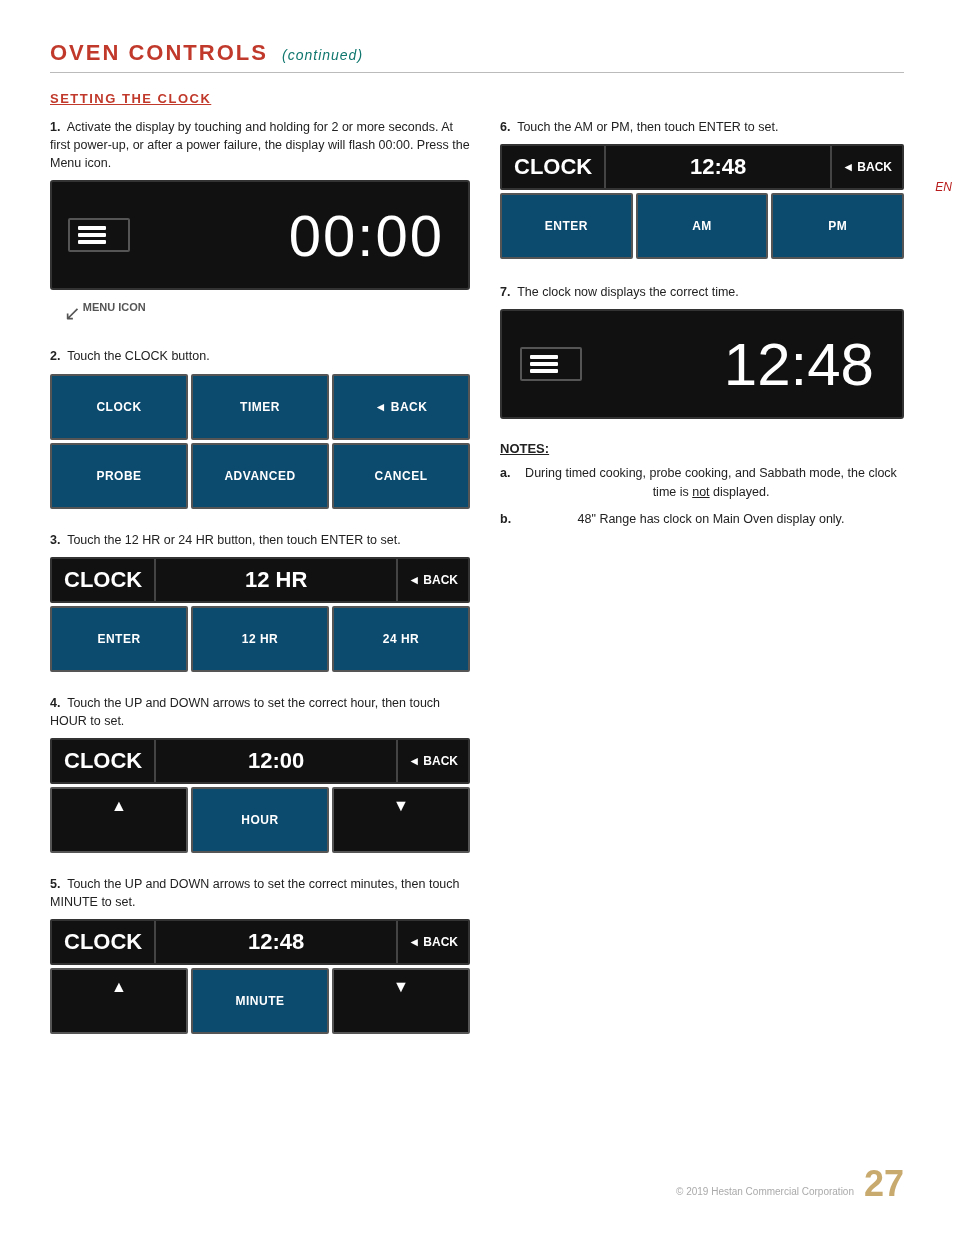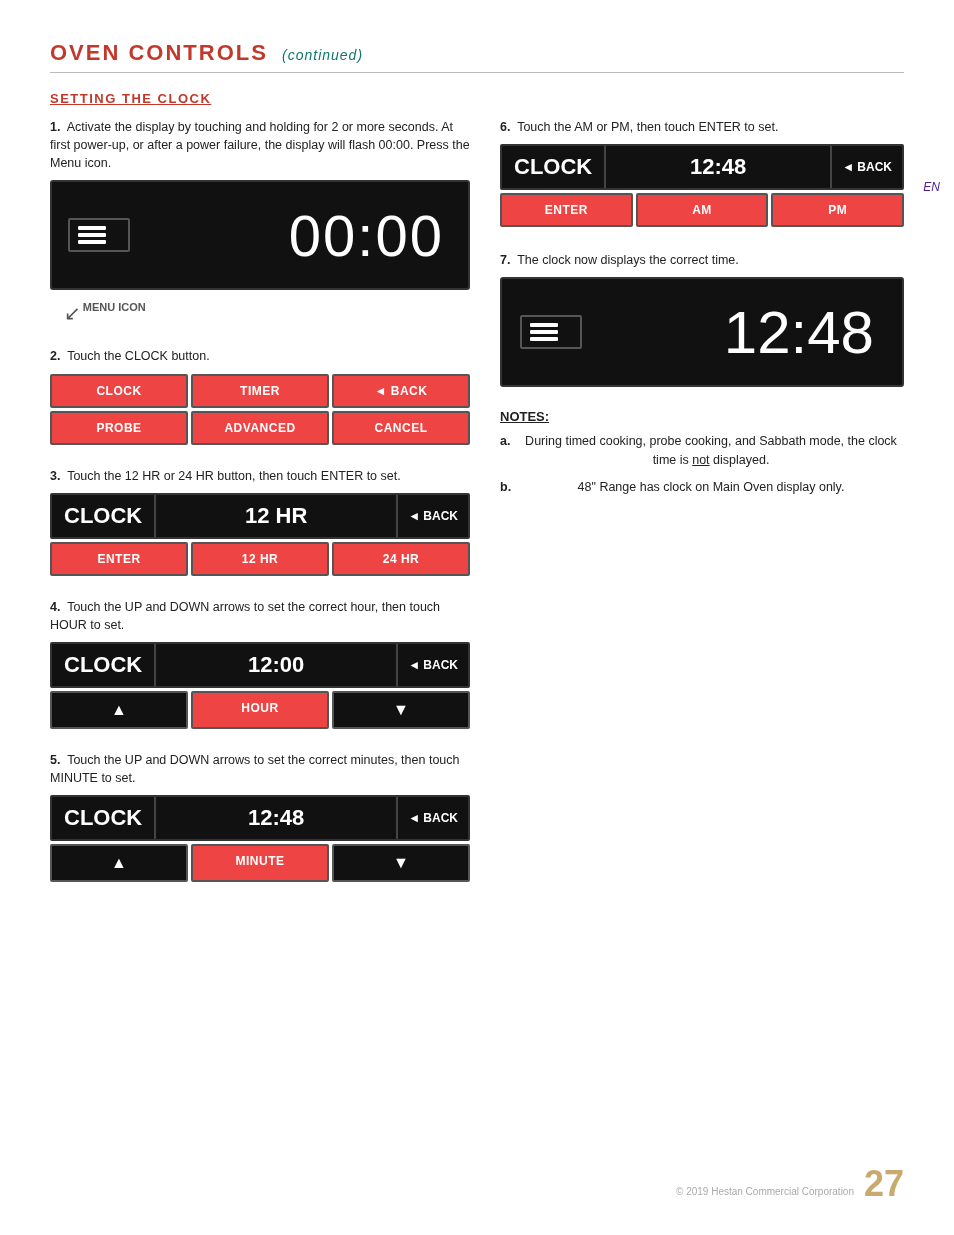--- a/index.html
+++ b/index.html
@@ -87,28 +87,28 @@
       background: #fff;
       border-radius: 1px;
     }
     .menu-icon-border {
       border: 2px solid #555;
       padding: 6px 8px;
       border-radius: 2px;
     }
 
     .ui-btn {
-      background: #ef4444;
+      background: #0c4a6e;
       color: #fff;
       border: 2px solid #555;
       border-radius: 2px;
       font-size: 12px;
       font-weight: 700;
       letter-spacing: 0.5px;
-      padding: 8px 4px;
+      padding: 24px 4px;
       text-align: center;
       cursor: pointer;
       user-select: none;
     }
 
     
     .clock-display {
       display: grid;
       grid-template-columns: auto 1fr auto;
       background: #111;
@@ -194,23 +194,23 @@
     .notes-list li.note-a::before { content: 'a.'; }
     .notes-list li.note-b::before { content: 'b.'; }
     .notes-list li u {
       text-decoration: underline;
     }
 
     
     .en-label {
       position: absolute;
       top: 180px;
-      right: 14px;
+      right: 2px;
       font-size: 12px;
-      color: #4c1d95;
+      color: #b91c1c;
       font-style: italic;
     }
 
     
     .page-number {
       position: absolute;
       bottom: 30px;
       right: 50px;
       font-size: 36px;
       font-weight: 700;

